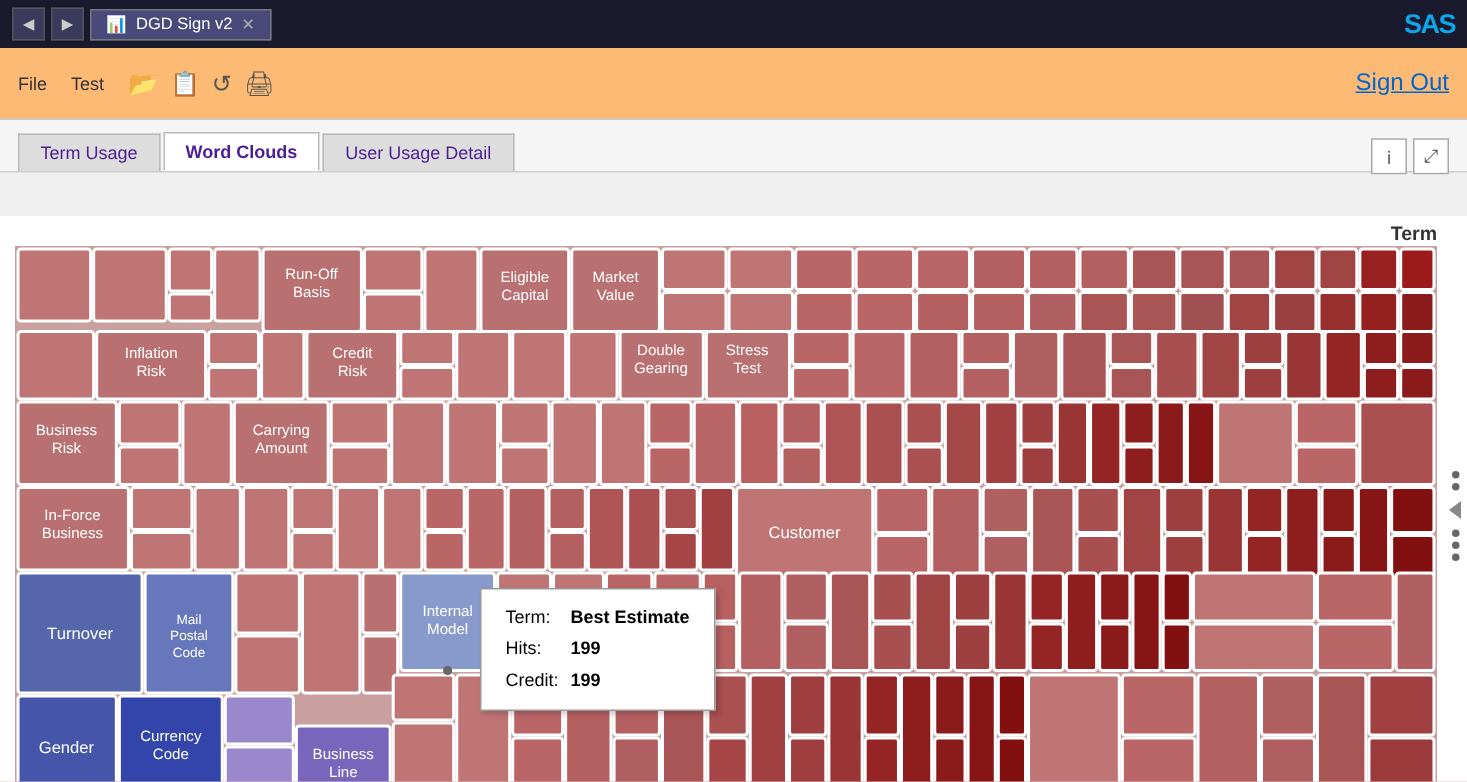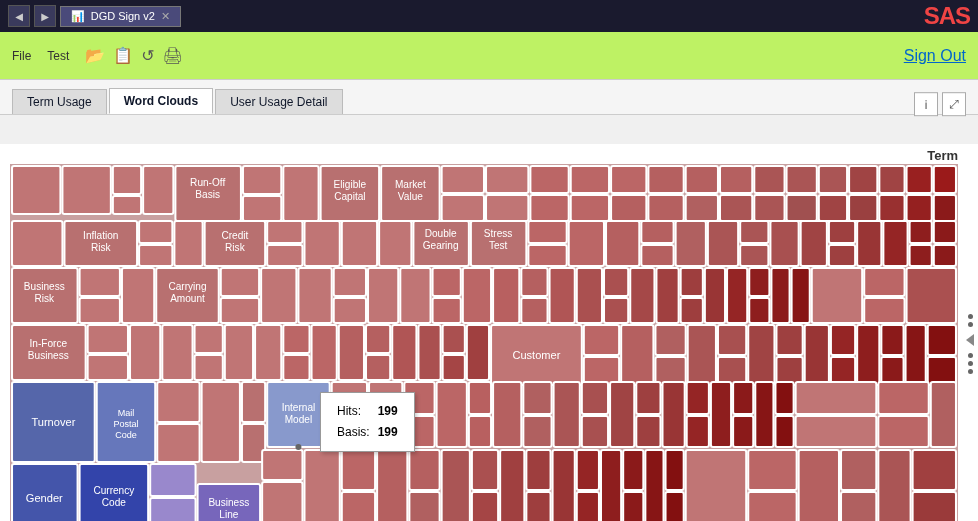--- a/index.html
+++ b/index.html
@@ -25,25 +25,25 @@
     }
     .tab-title {
       background: #4a4a7a;
       border: 1px solid #777;
       color: #fff;
       padding: 3px 10px;
       display: flex; align-items: center; gap: 6px;
       font-size: 11px;
     }
     .tab-title .close-x { cursor: pointer; color: #aaa; }
-    .sas-logo { color: #ef4444; font-weight: bold; font-size: 24px; letter-spacing: -1px; }
+    .sas-logo { color: #0ea5e9; font-weight: bold; font-size: 18px; letter-spacing: -1px; }
 
     
     .menu-bar {
-      background: #bef264;
+      background: #fdba74;
       height: 48px;
       display: flex;
       align-items: center;
       padding: 14px 12px;
       border-bottom: 1px solid #ccc;
       justify-content: space-between;
     }
     .menu-bar-left { display: flex; align-items: center; gap: 16px; }
     .menu-item { cursor: pointer; font-size: 12px; color: #333; }
     .menu-icons { display: flex; gap: 8px; align-items: center; }
@@ -59,21 +59,21 @@
       gap: 2px;
       border-bottom: 1px solid #ccc;
       position: relative;
     }
     .content-tab {
       padding: 5px 14px;
       border: 1px solid #bbb;
       background: #ddd;
       cursor: pointer;
       font-size: 12px;
-      color: #0f172a;
+      color: #4c1d95;
       border-bottom: none;
     }
     .content-tab.active {
       background: #fff;
       border-bottom: 1px solid #fff;
       font-weight: bold;
     }
     .tab-icons {
       position: absolute;
       right: 12px;
@@ -496,26 +496,30 @@
       <rect x="895" y="286" width="43" height="40" rx="2" fill="#a04040" stroke="#fff" stroke-width="2"></rect>
       <rect x="895" y="328" width="43" height="40" rx="2" fill="#9a3a3a" stroke="#fff" stroke-width="2"></rect>
 
       <circle cx="286" cy="283" r="3" fill="#666"></circle>
     </svg>
 
     
     <div class="tooltip" style="left: 310px; top: 228px;">
       <table>
         <tbody>
+            <tr>
+          <td class="label">Term:</td>
+          <td class="value">Best Estimate</td>
+        </tr>
         <tr>
           <td class="label">Hits:</td>
           <td class="value">199</td>
         </tr>
         <tr>
-          <td class="label">Basis:</td>
+          <td class="label">Credit:</td>
           <td class="value">199</td>
         </tr>
       </tbody>
         </table>
     </div>
   </div>
 
   <div class="sidebar-dots">
     <div class="dot"></div>
     <div class="dot"></div>

